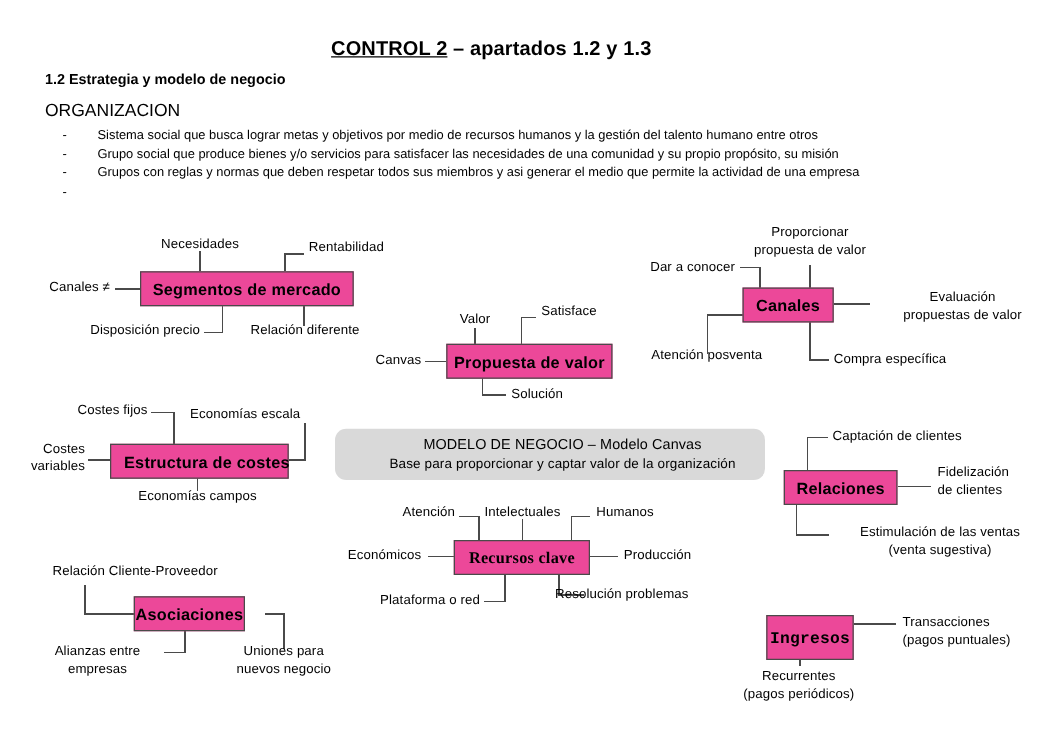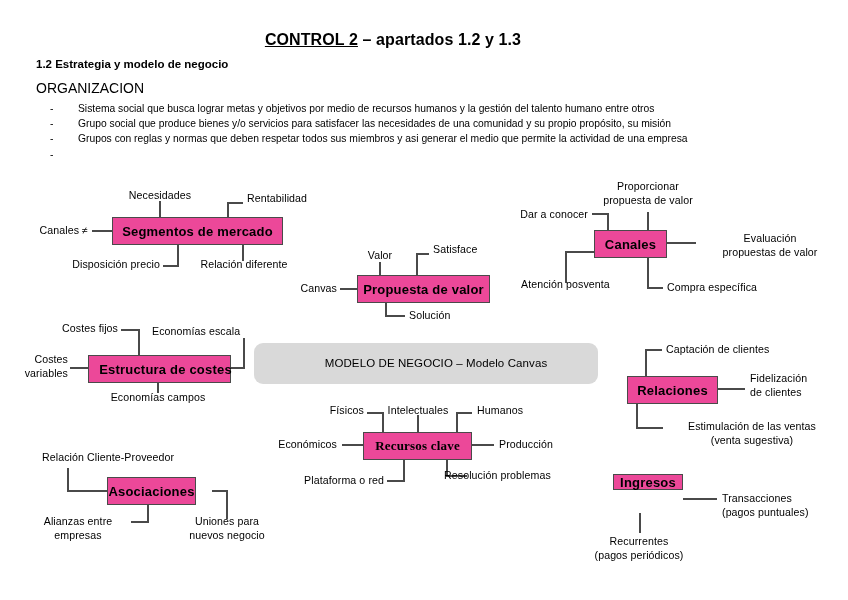--- a/index.html
+++ b/index.html
@@ -203,39 +203,40 @@
     <path d="M 148 504 L 148 522 L 131 522"></path>
 
     <path d="M 212 491 L 227 491 L 227 519"></path>
 
     <path d="M 683 499 L 717 499"></path>
 
     <path d="M 640 513 L 640 533"></path>
   </g>
 </svg>
 
-<div class="canvas-box" style="left:254px; top:343px; width:344px; height:41px;padding-left:20px;">
+<div class="canvas-box" style="left:268px; top:343px; width:344px; height:41px;padding-left:20px;">
   <div class="l1">MODELO DE NEGOCIO – Modelo Canvas</div>
+  <div class="l2">Base para proporcionar y captar valor de la organización</div>
 </div>
 
 <div class="node" style="left:112px; top:217px; width:171px; height:28px;">Segmentos de mercado</div>
 
 <div class="node" style="left:357px; top:275px; width:133px; height:28px;">Propuesta de valor</div>
 
 <div class="node" style="left:594px; top:230px; width:73px; height:28px;">Canales</div>
 
 <div class="node" style="left:88px; top:355px; width:143px; height:28px;padding-left:12px;">Estructura de costes</div>
 
 <div class="node" style="left:627px; top:376px; width:91px; height:28px;">Relaciones</div>
 
 <div class="node" style="left:363px; top:432px; width:109px; height:28px;font-family:Liberation Serif, serif;">Recursos clave</div>
 
 <div class="node" style="left:107px; top:477px; width:89px; height:28px;">Asociaciones</div>
 
-<div class="node" style="left:613px; top:474px; width:70px; height:16px;">Ingresos</div>
+<div class="node" style="left:613px; top:492px; width:70px; height:36px;font-family:Liberation Mono, monospace;">Ingresos</div>
 
 <div class="leaf c" style="left:100px; top:189px; width:120px;">Necesidades</div>
 <div class="leaf" style="left:247px; top:192px;">Rentabilidad</div>
 <div class="leaf r" style="left:8px; top:224px; width:80px;">Canales ≠</div>
 <div class="leaf r" style="left:38px; top:258px; width:122px;">Disposición precio</div>
 <div class="leaf c" style="left:186px; top:258px; width:116px;">Relación diferente</div>
 
 <div class="leaf c" style="left:352px; top:249px; width:56px;">Valor</div>
 <div class="leaf" style="left:433px; top:243px;">Satisface</div>
 <div class="leaf r" style="left:285px; top:282px; width:52px;">Canvas</div>
@@ -249,21 +250,21 @@
 
 <div class="leaf r" style="left:34px; top:322px; width:84px;">Costes fijos</div>
 <div class="leaf" style="left:152px; top:325px;">Economías escala</div>
 <div class="leaf r" style="left:2px; top:353px; width:66px; white-space:normal;">Costes<br>variables</div>
 <div class="leaf c" style="left:90px; top:391px; width:136px;">Economías campos</div>
 
 <div class="leaf" style="left:666px; top:343px;">Captación de clientes</div>
 <div class="leaf" style="left:750px; top:372px; width:96px; white-space:normal;">Fidelización<br>de clientes</div>
 <div class="leaf c" style="left:665px; top:420px; width:174px; white-space:normal;">Estimulación de las ventas<br>(venta sugestiva)</div>
 
-<div class="leaf r" style="left:300px; top:404px; width:64px;">Físicos</div>
+<div class="leaf r" style="left:300px; top:404px; width:64px;">Atención</div>
 <div class="leaf c" style="left:377px; top:404px; width:82px;">Intelectuales</div>
 <div class="leaf" style="left:477px; top:404px;">Humanos</div>
 <div class="leaf r" style="left:263px; top:438px; width:74px;">Económicos</div>
 <div class="leaf" style="left:499px; top:438px;">Producción</div>
 <div class="leaf r" style="left:280px; top:474px; width:104px;">Plataforma o red</div>
 <div class="leaf" style="left:444px; top:469px;">Resolución problemas</div>
 
 <div class="leaf" style="left:42px; top:451px;">Relación Cliente-Proveedor</div>
 <div class="leaf c" style="left:24px; top:515px; width:108px; white-space:normal;">Alianzas entre<br>empresas</div>
 <div class="leaf c" style="left:155px; top:515px; width:144px; white-space:normal;">Uniones para<br>nuevos negocio</div>

